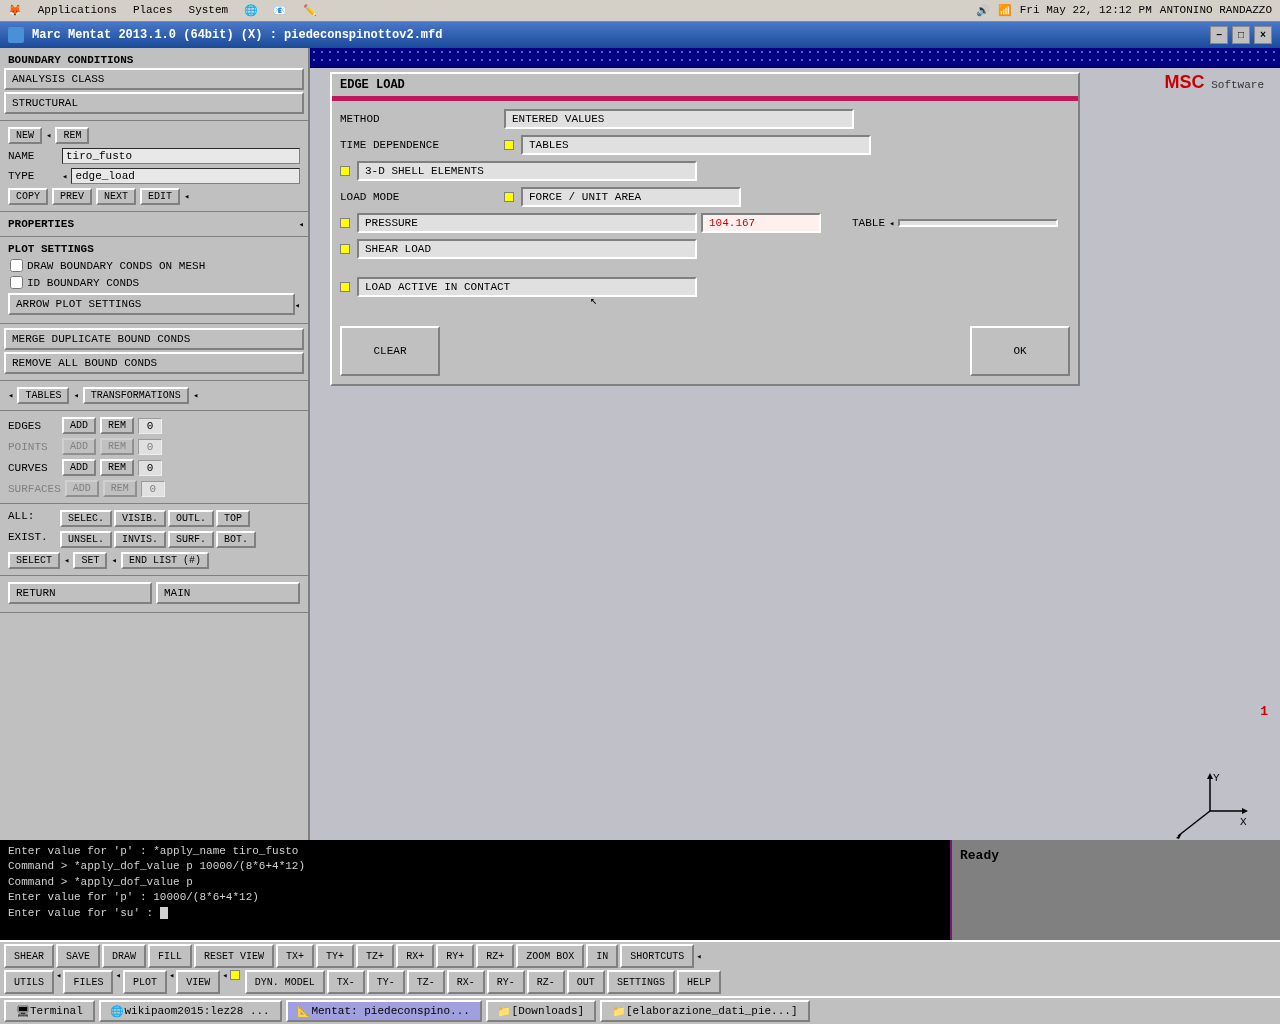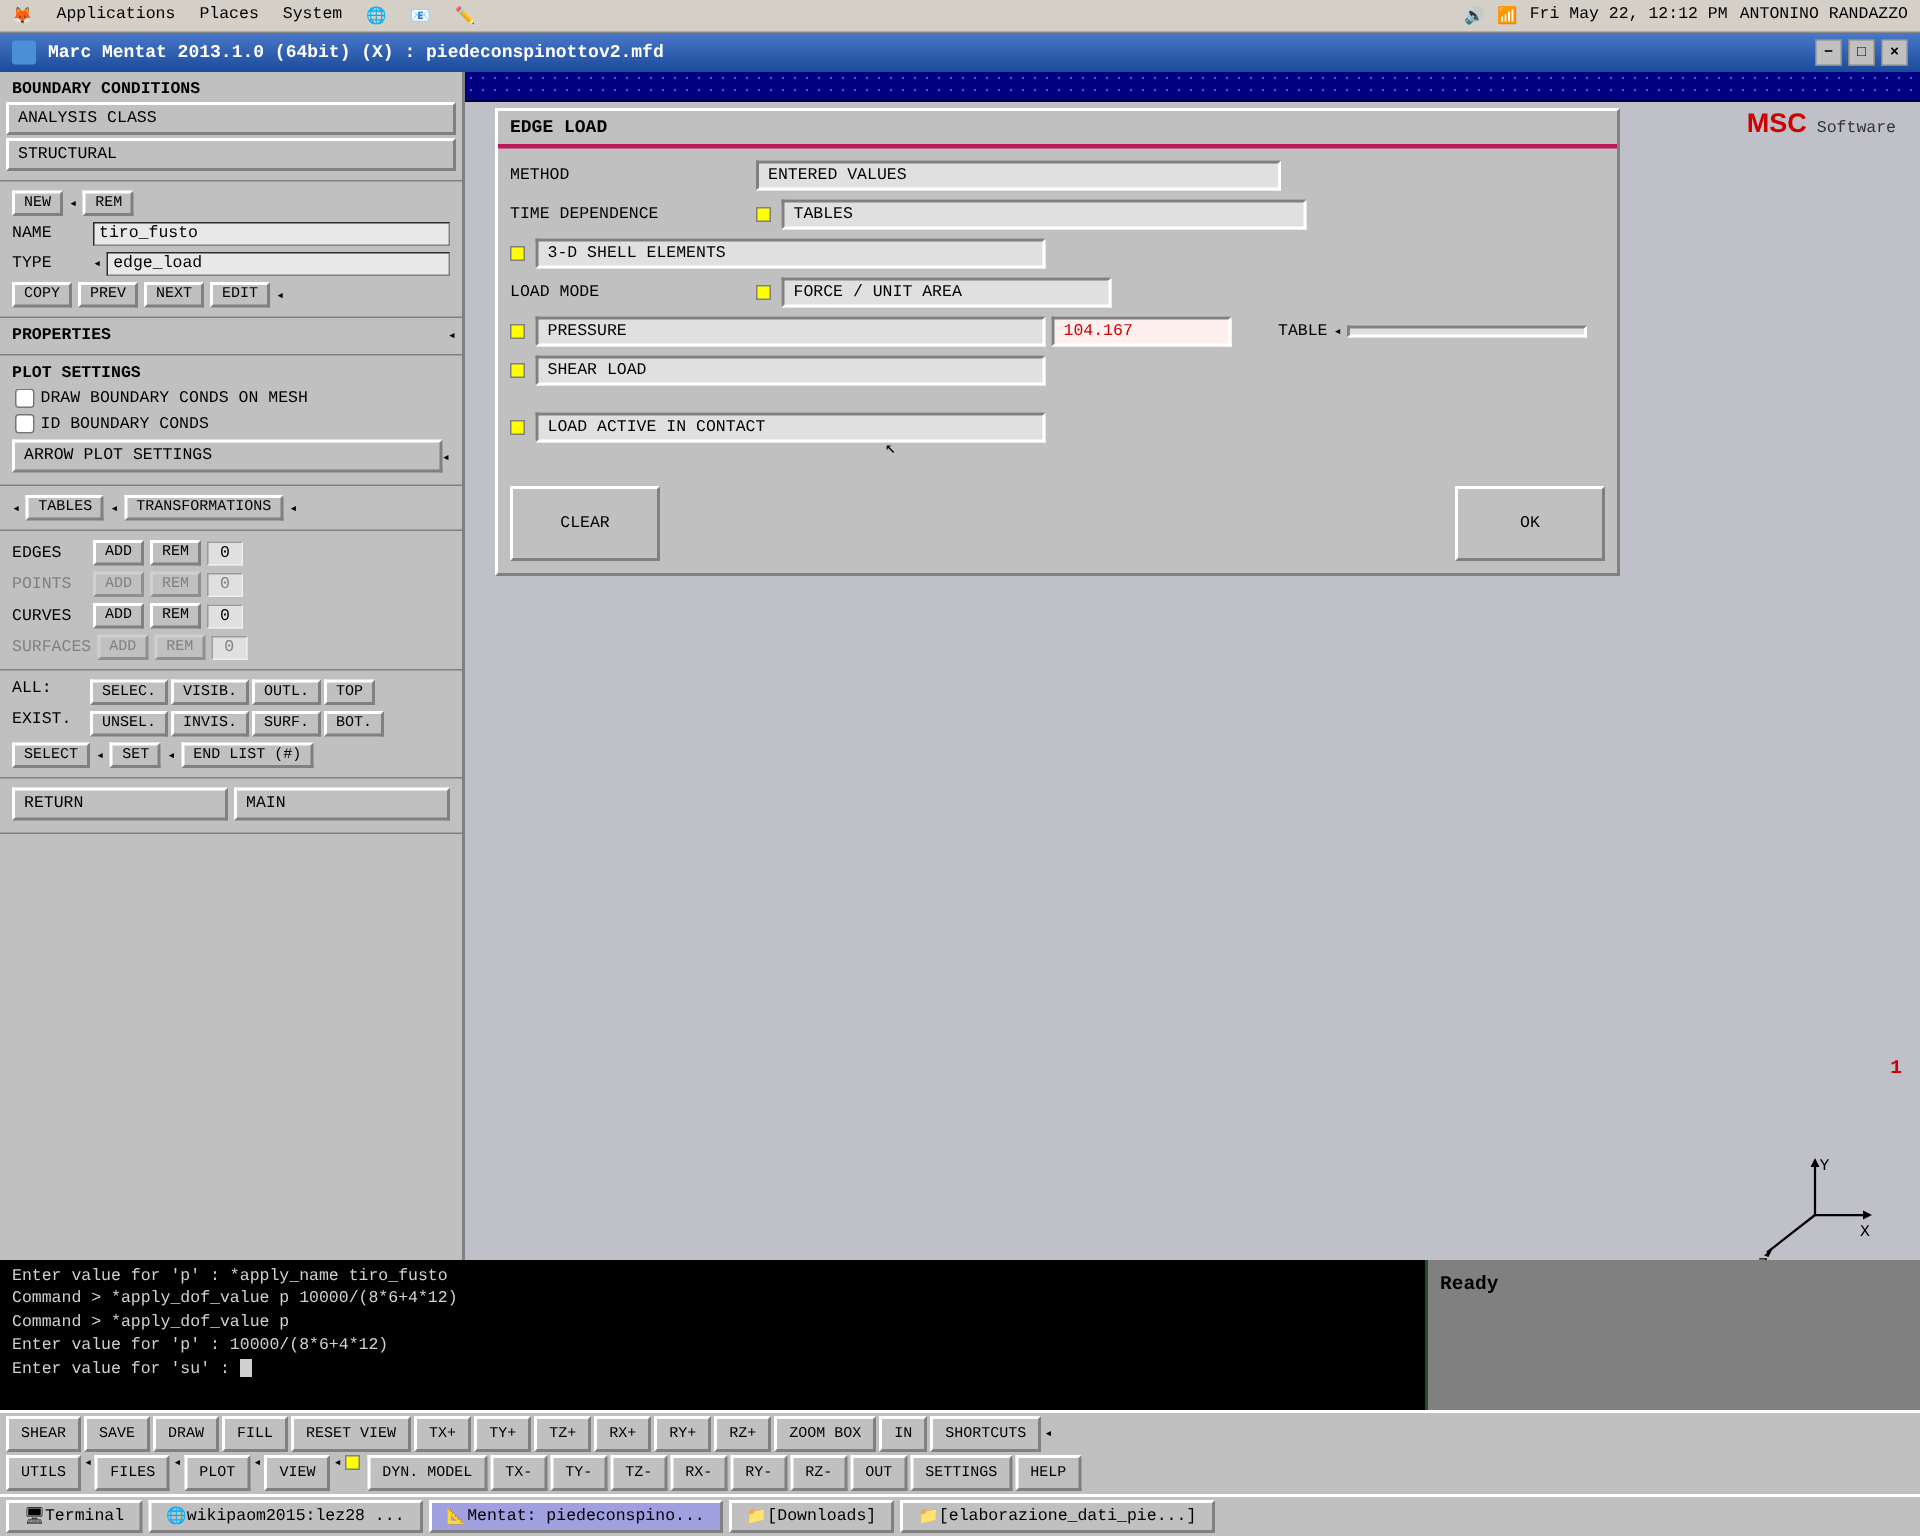--- a/index.html
+++ b/index.html
@@ -187,21 +187,21 @@
       border: 2px solid;
       border-color: #ffffff #808080 #808080 #ffffff;
     }
 
     .dialog-title {
       background: #c0c0c0;
       padding: 4px 8px;
       font-weight: bold;
       font-size: 12px;
       font-family: 'Courier New', monospace;
-      border-bottom: 3px solid #be185d;
+      border-bottom: 5px solid #be185d;
     }
 
     .dialog-content {
       padding: 8px;
     }
 
     .dialog-row {
       display: flex;
       align-items: center;
       margin-bottom: 6px;
@@ -308,21 +308,21 @@
     }
 
     
     .status-area {
       position: absolute;
       bottom: 28px;
       right: 0;
       width: 330px;
       height: 100px;
       background: #808080;
-      border-left: 2px solid #14532d;
+      border-left: 2px solid #701a75;
       display: flex;
       align-items: flex-start;
       padding: 8px;
     }
     .status-text {
       color: #000;
       font-family: 'Courier New', monospace;
       font-size: 13px;
       font-weight: bold;
     }
@@ -492,20 +492,24 @@
       <div class="checkbox-row">
         <input type="checkbox" style="">
         <span>ID BOUNDARY CONDS</span>
       </div>
       <div style="display:flex;justify-content:space-between;align-items:center;padding:2px 4px;">
         <button class="panel-btn" style="flex:1;">ARROW PLOT SETTINGS</button>
         <span style="font-size:9px;">◂</span>
       </div>
     </div>
 
+    <div class="panel-section">
+      <button class="panel-btn">MERGE DUPLICATE BOUND CONDS</button>
+      <button class="panel-btn">REMOVE ALL BOUND CONDS</button>
+    </div>
 
     <div class="panel-section">
       <div class="panel-row">
         <span style="font-size:9px;">◂</span>
         <button class="small-btn">TABLES</button>
         <span style="font-size:9px;">◂</span>
         <button class="small-btn">TRANSFORMATIONS</button>
         <span style="font-size:9px;">◂</span>
       </div>
     </div>

